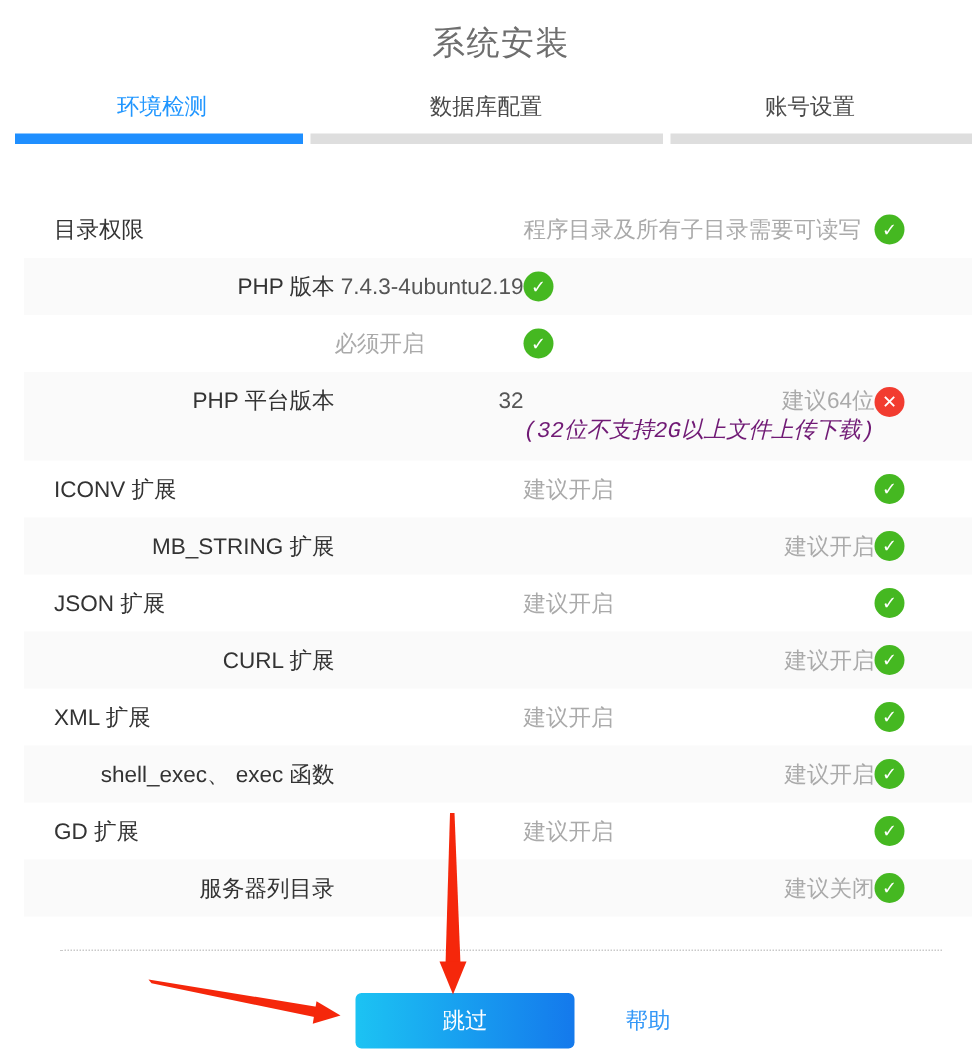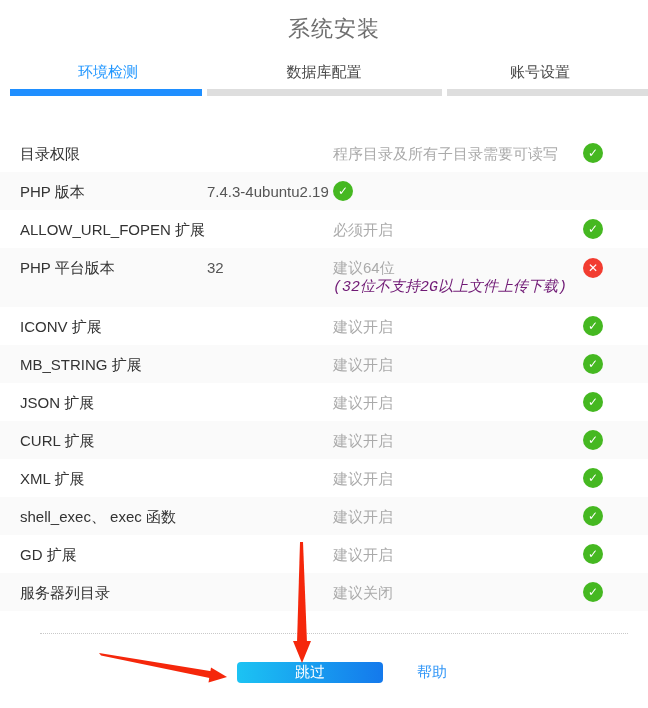--- a/index.html
+++ b/index.html
@@ -23,45 +23,45 @@
 
   
   .progress{display:flex;margin:5px 0 0 10px;height:7px;gap:5px;}
   .seg{background:#dedede;height:7px;}
   .seg1{width:192px;}
   .seg2{width:235px;}
   .seg3{flex:1;}
   .seg.active{background:#1f8fff;}
 
   
-  .check-table{margin-top:38px;}
+  .check-table{margin-top:38px;margin-left:16px;}
   .row{
     display:grid;grid-template-columns:187px 126px 1fr 20px;
     align-items:center;min-height:38px;padding:0 45px 0 20px;font-size:15px;
   }
-  .row.striped{background:#fafafa;}
+  .row.striped{background:#fafafa;text-align:right;}
   .row.tall{align-items:start;padding-block:10px;}
   .c-label{color:#333;line-height:19px;}
   .c-value{color:#555;line-height:19px;}
   .c-req{color:#aaa;line-height:19px;display:flex;flex-direction:column;}
   .req-note{color:#701a75;font-style:italic;margin-top:1px;font-family:Liberation Mono, monospace;}
   .status-icon{
     width:20px;height:20px;border-radius:50%;display:flex;align-items:center;
     justify-content:center;color:#fff;font-size:12px;font-weight:bold;line-height:1;
   }
   .status-icon.pass{background:#45b821;}
   .status-icon.fail{background:#f23c30;}
   .status-icon.pass::before{content:"\2713";}
   .status-icon.fail::before{content:"\2715";}
 
   
   .divider{border-top:1px dotted #c9c9c9;margin:22px 20px 0 40px;height:0;}
   .footer{display:flex;align-items:center;margin-top:28px;}
   .skip-button{
-    margin-left:237px;width:146px;height:21px;border:none;border-radius:4px;
+    margin-left:237px;width:146px;height:37px;border:none;border-radius:4px;
     background:linear-gradient(90deg,#1cc3f3 0%,#1479ec 100%);
     color:#fff;font-size:15px;cursor:pointer;
     font-family:"Liberation Sans","DejaVu Sans",sans-serif;
   }
   .help-link{margin-left:34px;color:#3498f7;font-size:15px;text-decoration:none;cursor:pointer;}
 
   
   .arrows{position:absolute;left:0;top:0;width:648px;height:708px;pointer-events:none;}
 </style>
 </head>
@@ -92,21 +92,20 @@
 
     </span>
     <span class="status-icon pass"></span>
   </div>
       <div class="row striped">
     <span class="c-label">PHP 版本</span>
     <span class="c-value">7.4.3-4ubuntu2.19</span>
     <span class="status-icon pass"></span>
   </div>
       <div class="row">
-    <span class="c-label">ALLOW_URL_FOPEN 扩展</span>
     <span class="c-value"></span>
     <span class="c-req">
       <span class="req-main">必须开启</span>
 
     </span>
     <span class="status-icon pass"></span>
   </div>
       <div class="row striped tall">
     <span class="c-label">PHP 平台版本</span>
     <span class="c-value">32</span>

